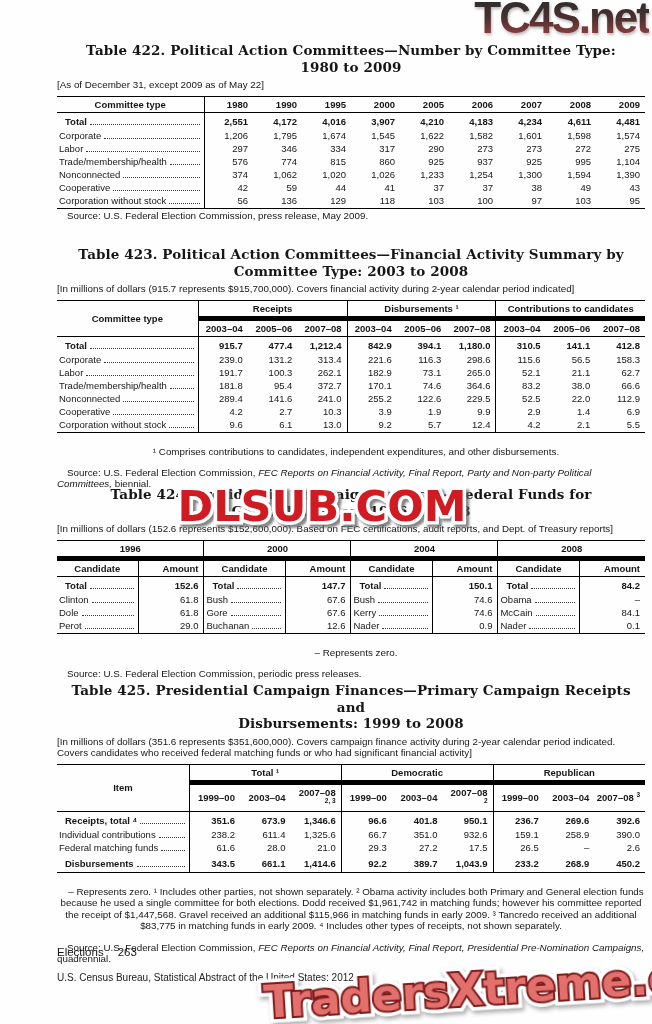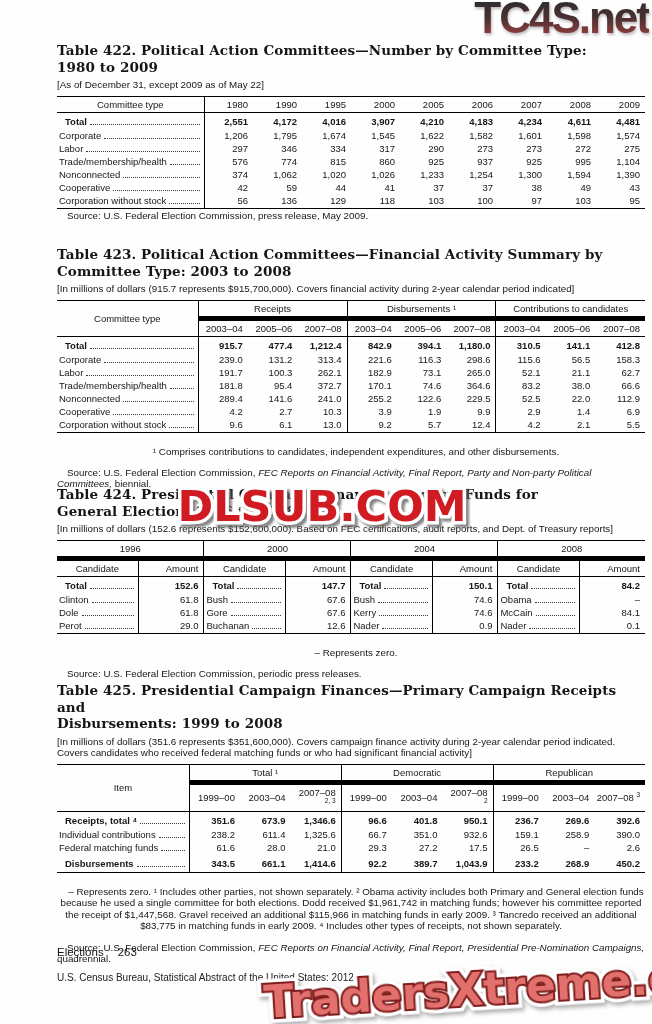--- a/index.html
+++ b/index.html
@@ -1,24 +1,24 @@
 <!DOCTYPE html>
 <html><head>
 <meta charset="utf-8">
 <style>
   html,body{margin:0;padding:0;background:#e8e8e8;}
   .page{position:relative;width:652px;height:1024px;background:#fefefe;overflow:hidden;
         font-family:"Liberation Sans",sans-serif;color:#161616;}
   .sec{position:absolute;left:57px;width:588px;}
-  .title{font-family:"DejaVu Serif",serif;font-weight:bold;font-size:13.5px;line-height:16.5px;letter-spacing:.1px;}
+  .title{font-family:"DejaVu Serif",serif;font-weight:bold;font-size:13.5px;line-height:16.5px;letter-spacing:.1px;text-align:center;}
   .note{font-size:9.8px;margin-top:4px;line-height:11.5px;}
   .t{width:100%;border-collapse:collapse;margin-top:5px;font-size:9.5px;
      border-top:1px solid #000;border-bottom:1px solid #000;table-layout:fixed;}
   .t thead{border-bottom:1px solid #000;}
-  .t th{font-weight:normal;text-align:center;padding:2px 2px;line-height:11px;}
+  .t th{font-weight:bold;text-align:center;padding:2px 2px;line-height:11px;}
   .t th.grp{border-bottom:5px solid #000000;}
   .t th.num,.t td.num{text-align:right;padding-right:5px;}
   .t td{padding:0 0 1px 0;line-height:12px;vertical-align:bottom;}
   .t td.stub{text-align:center;}
   .sw{display:flex;align-items:baseline;padding-left:2px;}
   tr.b .sw{padding-left:8px;}
   tr.b td{font-weight:bold;padding-top:3px;padding-bottom:2px;}
   .lead{flex:1;border-bottom:1.5px dotted #3a3a3a;margin:0 4px 2px 3px;min-width:6px;}
   .bl{border-left:1px solid #000;}
   sup{font-size:6.5px;vertical-align:super;line-height:0;}

